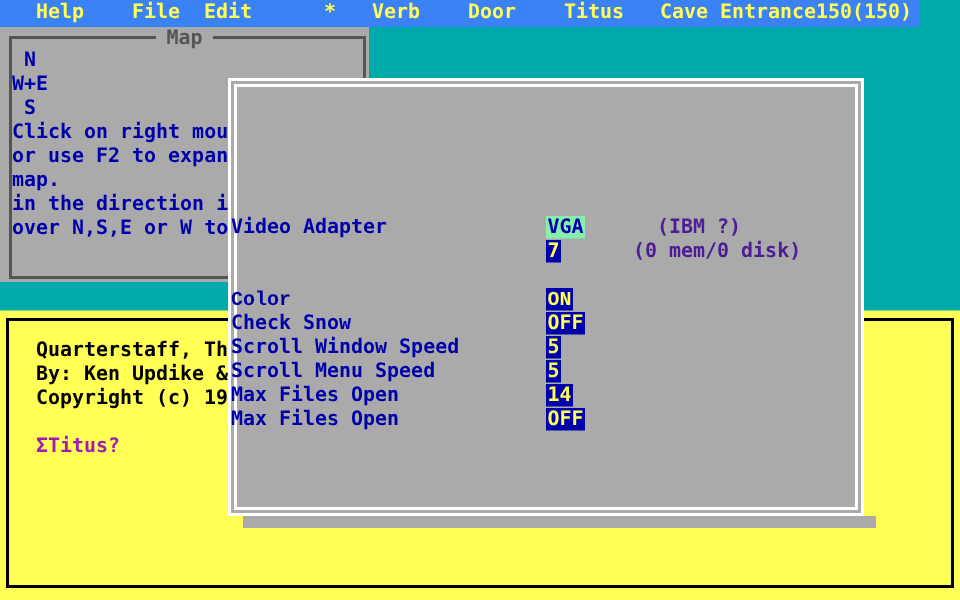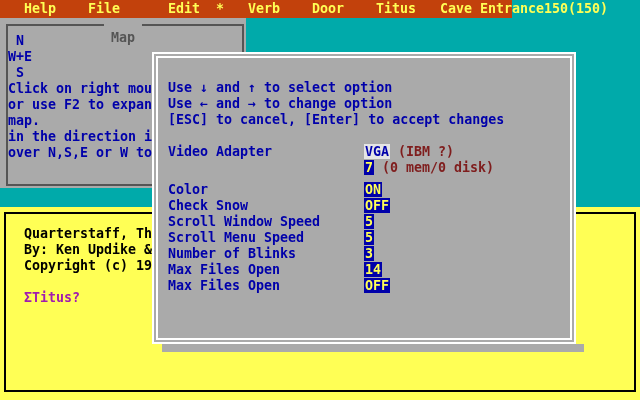--- a/index.html
+++ b/index.html
@@ -3,61 +3,61 @@
 <meta charset="utf-8">
 <style>
   * { margin:0; padding:0; box-sizing:border-box; }
   html,body { width:640px; height:400px; background:#00AAAA; }
   .screen {
     position:relative; width:640px; height:400px; overflow:hidden;
     font-family:"DejaVu Sans Mono", monospace; font-weight:bold;
     font-size:13.3px; line-height:16px;
   }
   
-  .menubar { position:absolute; top:0; left:0; width:512px; height:18px; background:#c2410c; z-index:5; }
+  .menubar { position:absolute; top:0; left:0; width:613px; height:18px; background:#3b82f6; z-index:5; }
   .menubar .menu-item { position:absolute; top:1px; color:#FFFF55; white-space:pre; cursor:default; }
   .menubar .menu-item:nth-child(1){left:24px}
   .menubar .menu-item:nth-child(2){left:88px}
-  .menubar .menu-item:nth-child(3){left:168px}
+  .menubar .menu-item:nth-child(3){left:136px}
   .menubar .menu-item:nth-child(4){left:216px}
   .menubar .menu-item:nth-child(5){left:248px}
   .menubar .menu-item:nth-child(6){left:312px}
   .menubar .menu-item:nth-child(7){left:376px}
   .menubar .menu-item:nth-child(8){left:440px}
   .menubar .menu-item:nth-child(9){left:544px}
   
   .desktop-teal   { position:absolute; top:18px;  left:0; width:640px; height:189px; background:#00AAAA; }
   .desktop-yellow { position:absolute; top:207px; left:0; width:640px; height:193px; background:#FFFF55; }
   
   .map-window { position:absolute; left:0; top:18px; width:246px; height:170px; background:#AAAAAA; color:#0000AA; z-index:2; }
   .map-frame  { position:absolute; left:6px; top:6px; right:2px; bottom:2px; border:2px solid #555555; }
-  .map-title  { position:absolute; top:0; left:50%; transform:translateX(-50%); background:#AAAAAA; padding:12px 7px; color:#555555; white-space:pre; }
+  .map-title  { position:absolute; top:0; left:50%; transform:translateX(-50%); background:#AAAAAA; padding:0 7px; color:#555555; white-space:pre; }
   .compass    { position:absolute; left:8px; white-space:pre; }
   .compass.n  { top:15px } .compass.we { top:31px } .compass.s { top:47px }
   .map-help   { position:absolute; left:8px; top:63px; }
   .map-help .map-help-line { white-space:pre; height:16px; }
   
   .msg-window { position:absolute; left:4px; top:212px; width:632px; height:180px; background:#FFFF55; border:2px solid #000000; color:#000000; z-index:2; }
   .msg-lines  { position:absolute; left:18px; top:12px; }
   .msg-lines .message-line { white-space:pre; height:16px; }
   .prompt-line { position:absolute; left:18px; top:76px; color:#a21caf; white-space:pre; }
   
   .dialog-shadow { position:absolute; left:162px; top:344px; width:422px; height:8px; background:#AAAAAA; z-index:9; }
   .dialog { position:absolute; left:152px; top:52px; width:424px; height:292px; background:#AAAAAA; border:2px solid #FFFFFF; color:#0000AA; z-index:10; }
   .dialog-frame { position:absolute; inset:2px; border:2px solid #FFFFFF; pointer-events:none; }
   .dialog-instructions { position:absolute; left:14px; top:26px; }
   .dialog-instructions .dialog-instruction { white-space:pre; height:16px; }
   .dialog-options { position:absolute; left:0; top:90px; width:100%; }
-  .option-row { position:relative; height:16px; padding-left:14px; }
-  .option-row.gap-above { margin-top:6px; }
+  .option-row { position:relative; height:16px; }
+  .option-row.gap-above { margin-top:16px;font-family:Liberation Mono, monospace; }
   .opt-label { white-space:pre; }
   .val-wrap { position:absolute; left:210px; top:0; white-space:pre; }
   .opt-value { background:#0000AA; color:#FFFF55; padding:0 1px; }
-  .opt-value.selected { background:#e5e5e5; color:#0000AA; }
-  .opt-suffix { color:#7f1d1d; }
+  .opt-value.selected { background:#86efac; color:#0000AA; }
+  .opt-suffix { color:#4c1d95;margin-left:40px; }
 </style>
 </head>
 <body>
 
 <div class="screen">
 
   <div class="desktop-teal"></div>
   <div class="desktop-yellow"></div>
 
   <div class="menubar">
@@ -114,29 +114,20 @@
         <div class="message-line">Copyright (c) 1988</div>
 
     </div>
     <div class="prompt-line">ΣTitus?</div>
   </div>
 
   <div class="dialog-shadow"></div>
 
   <div class="dialog">
     <div class="dialog-frame"></div>
-    <div class="dialog-instructions">
-
-        <div class="dialog-instruction">Use ↓ and ↑ to select option</div>
-
-        <div class="dialog-instruction">Use ← and → to change option</div>
-
-        <div class="dialog-instruction">[ESC] to cancel, [Enter] to accept changes</div>
-
-    </div>
     <div class="dialog-options">
 
         <div class="option-row">
           <span class="opt-label">Video Adapter</span>
           <span class="val-wrap"><span class="opt-value selected">VGA</span><span class="opt-suffix"> (IBM ?)</span></span>
         </div>
 
         <div class="option-row">
           <span class="opt-label"></span>
           <span class="val-wrap"><span class="opt-value">7</span><span class="opt-suffix"> (0 mem/0 disk)</span></span>
@@ -156,24 +147,20 @@
           <span class="opt-label">Scroll Window Speed</span>
           <span class="val-wrap"><span class="opt-value">5</span><span class="opt-suffix"></span></span>
         </div>
 
         <div class="option-row">
           <span class="opt-label">Scroll Menu Speed</span>
           <span class="val-wrap"><span class="opt-value">5</span><span class="opt-suffix"></span></span>
         </div>
 
 
-        <div class="option-row">
-          <span class="opt-label">Number of Blinks</span>
-          <span class="val-wrap"><span class="opt-value">3</span><span class="opt-suffix"></span></span>
-        </div>
 
         <div class="option-row">
           <span class="opt-label">Max Files Open</span>
           <span class="val-wrap"><span class="opt-value">14</span><span class="opt-suffix"></span></span>
         </div>
 
         <div class="option-row">
           <span class="opt-label">Max Files Open</span>
           <span class="val-wrap"><span class="opt-value">OFF</span><span class="opt-suffix"></span></span>
         </div>

